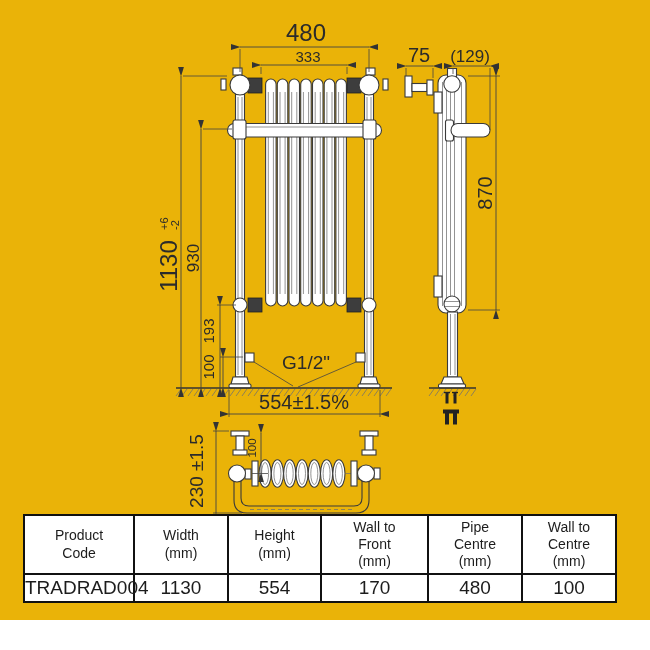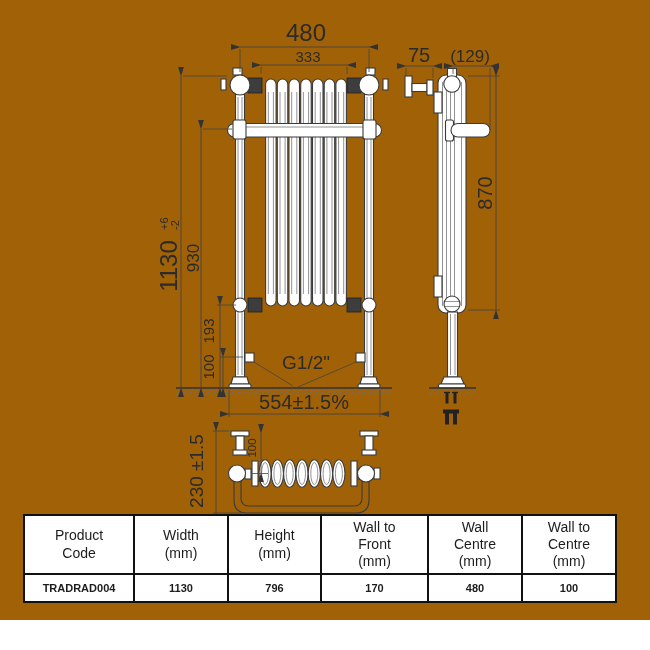--- a/index.html
+++ b/index.html
@@ -1,33 +1,33 @@
 <!DOCTYPE html>
 <html><head>
 <meta charset="utf-8">
 <style>
   html,body{margin:0;padding:0;background:#ffffff;}
-  #stage{position:relative;width:650px;height:620px;background:#a16207;overflow:hidden;
+  #stage{position:relative;width:650px;height:620px;background:#eab308;overflow:hidden;
          font-family:"Liberation Sans", sans-serif;}
   #drawing{position:absolute;left:0;top:0;}
   svg text{fill:#2b2b2b;font-family:"Liberation Sans", sans-serif;}
   .obj{stroke:#3a3a3a;stroke-width:1.1;fill:none;}
   .objf{stroke:#3a3a3a;stroke-width:1.1;fill:#ffffff;}
   .dark{stroke:#222;fill:#3d3d3d;stroke-width:0.8;}
   .thin{stroke:#6f6f6f;stroke-width:0.75;fill:none;}
   .dim{stroke:#444;stroke-width:0.9;fill:none;}
   .ext{stroke:#444;stroke-width:0.8;fill:none;}
   .ground{stroke:#333;stroke-width:1.6;fill:none;}
   
   #spec-table{position:absolute;left:23px;top:514px;width:592px;border-collapse:collapse;
               table-layout:fixed;background:#fff;}
   #spec-table th,#spec-table td{border:2px solid #111;text-align:center;vertical-align:middle;
               color:#1c1c1c;padding:0;}
   #spec-table th{height:57px;font-size:14px;font-weight:400;line-height:1.22;white-space:pre-line;}
-  #spec-table td{height:26px;font-size:11px;font-weight:700;margin-left:8px;}
+  #spec-table td{height:26px;font-size:19px;font-weight:400;margin-left:8px;}
 </style>
 </head>
 <body>
 
 <div id="stage">
 
 <svg id="drawing" width="650" height="530" viewBox="0 0 650 530">
   <defs>
     <marker id="ah" viewBox="-1 -4 11 8" refX="0.5" refY="0" markerWidth="11" markerHeight="8" markerUnits="userSpaceOnUse" orient="auto-start-reverse">
       <path d="M0,0 L9.5,2.9 L9.5,-2.9 Z" fill="#333"></path>
@@ -335,33 +335,33 @@
     <tr>
       <th>Product
 Code</th>
       <th>Width
 (mm)</th>
       <th>Height
 (mm)</th>
       <th>Wall to
 Front
 (mm)</th>
-      <th>Wall
+      <th>Pipe
 Centre
 (mm)</th>
       <th>Wall to
 Centre
 (mm)</th>
     </tr>
   </thead>
   <tbody>
     <tr>
       <td>TRADRAD004</td>
       <td>1130</td>
-      <td>796</td>
+      <td>554</td>
       <td>170</td>
       <td>480</td>
       <td>100</td>
     </tr>
   </tbody>
 </table>
 
 </div>
 
 </body></html>

